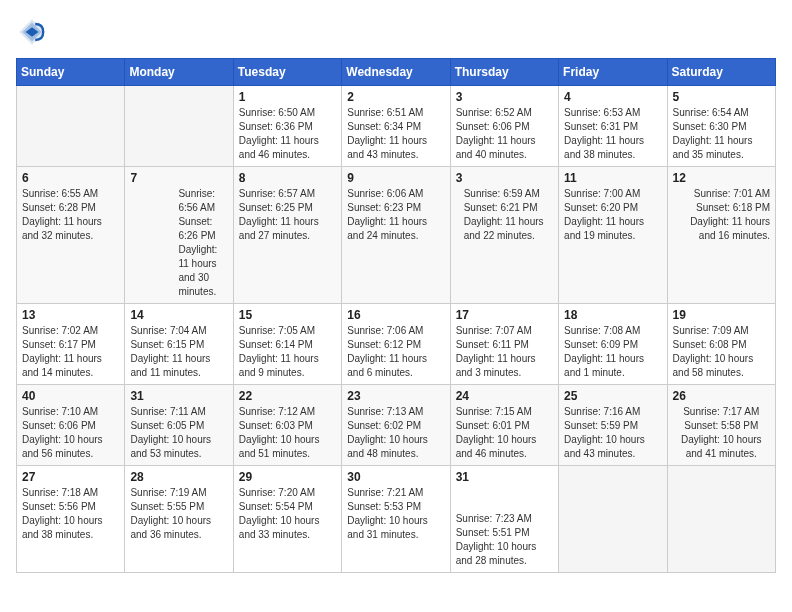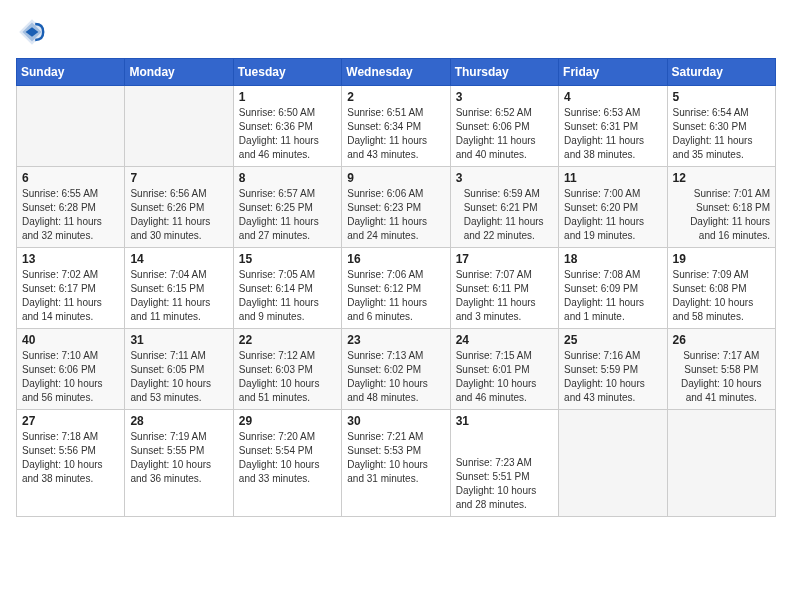--- a/index.html
+++ b/index.html
@@ -160,21 +160,21 @@
       </tr>
       <tr>
         <td>
           <span class="day-number">6</span>
           <div class="day-info" style="white-space: pre-line;">Sunrise: 6:55 AM
 Sunset: 6:28 PM
 Daylight: 11 hours and 32 minutes.</div>
         </td>
         <td>
           <span class="day-number">7</span>
-          <div class="day-info" style="white-space: pre-line;">Sunrise: 6:56 AM
+          <div class="day-info" style="white-space: pre-line; margin-left: 48px;">Sunrise: 6:56 AM
 Sunset: 6:26 PM
 Daylight: 11 hours and 30 minutes.</div>
         </td>
         <td>
           <span class="day-number">8</span>
           <div class="day-info" style="white-space: pre-line;">Sunrise: 6:57 AM
 Sunset: 6:25 PM
 Daylight: 11 hours and 27 minutes.</div>
         </td>
         <td>

